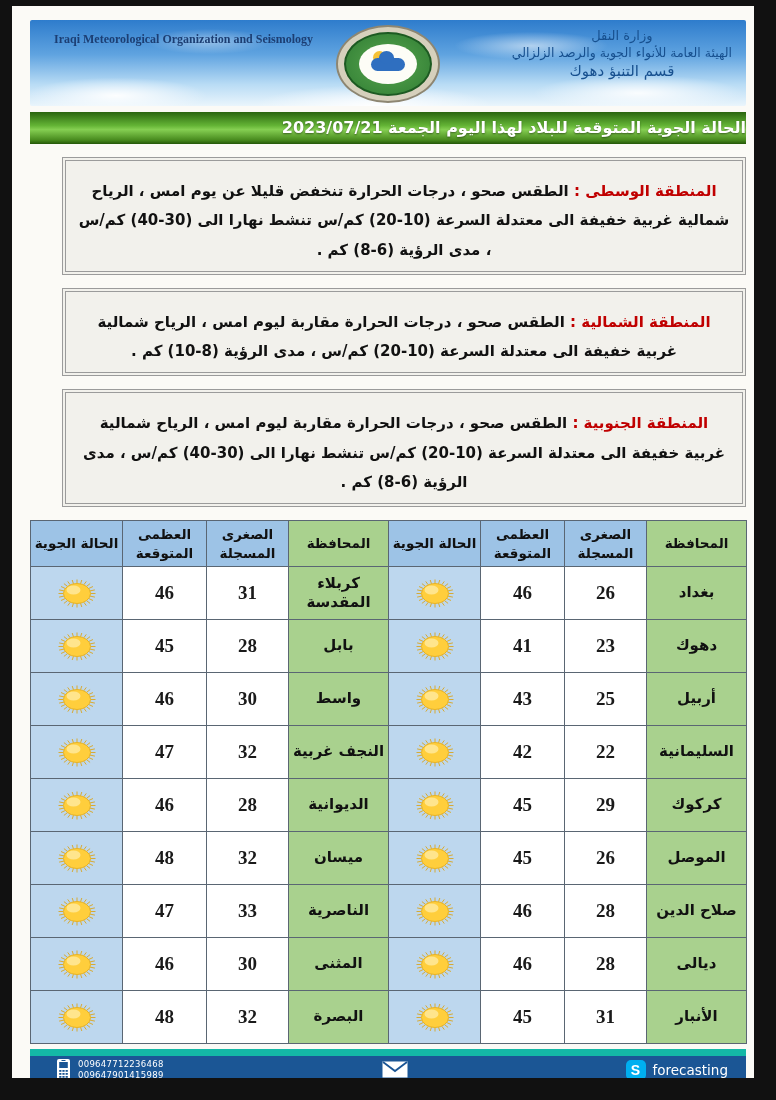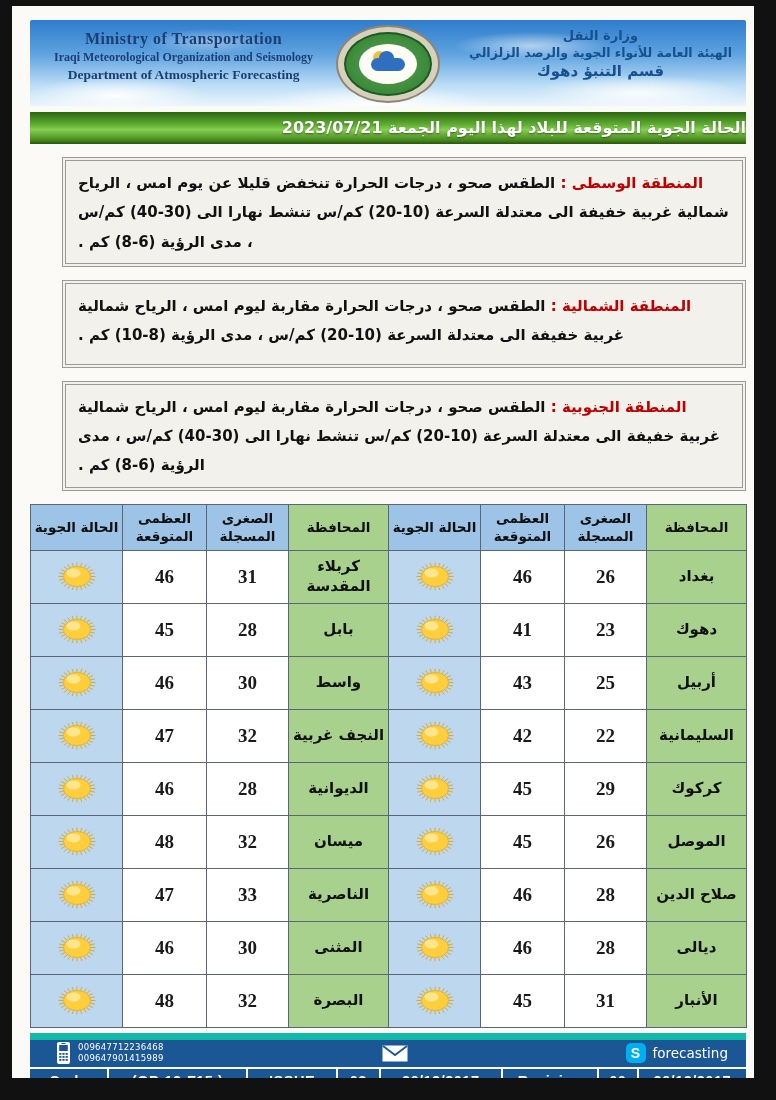--- a/index.html
+++ b/index.html
@@ -16,21 +16,21 @@
       radial-gradient(ellipse 150px 26px at 85% 85%, rgba(255,255,255,.9) 0%, rgba(255,255,255,0) 70%),
       radial-gradient(ellipse 110px 20px at 70% 30%, rgba(255,255,255,.55) 0%, rgba(255,255,255,0) 70%),
       radial-gradient(ellipse 90px 18px at 25% 25%, rgba(255,255,255,.4) 0%, rgba(255,255,255,0) 70%),
       linear-gradient(180deg,#2e7ccc 0%, #5fa3e0 40%, #b9dcf5 75%, #eaf5fc 100%);
   }
   .hdr-en { position:absolute; left:24px; top:10px; text-align:center; color:#1c3e73;
     font-family:"Liberation Serif", serif; font-weight:bold; }
   .hdr-en .l1 { font-size:16px; letter-spacing:.5px; }
   .hdr-en .l2 { font-size:12px; margin-top:2px; }
   .hdr-en .l3 { font-size:13.5px; margin-top:2px; }
-  .hdr-ar { position:absolute; right:14px; top:8px; text-align:center; color:#17508f; font-weight:bold; direction:rtl; }
+  .hdr-ar { position:absolute; right:14px; top:8px; text-align:center; color:#17508f; font-weight:normal; direction:rtl; }
   .hdr-ar .l1 { font-size:13px; }
   .hdr-ar .l2 { font-size:12.5px; margin-top:2px; }
   .hdr-ar .l3 { font-size:15px; margin-top:2px; }
 
   .logo { position:absolute; left:50%; top:5px; transform:translateX(-50%);
     width:104px; height:78px; border-radius:50%; background:#d6d0bc; border:2px solid #8d8672;
     display:flex; align-items:center; justify-content:center; }
   .logo-green { width:88px; height:64px; border-radius:50%; background:radial-gradient(#59a74f,#2f7c33);
     border:2px solid #1d5a22; display:flex; align-items:center; justify-content:center; }
   .logo-core { width:58px; height:40px; border-radius:50%; background:#fdfdf6; position:relative; overflow:hidden; }
@@ -39,21 +39,21 @@
   .logo-cloud::before { content:""; position:absolute; left:8px; top:-7px; width:15px; height:13px; border-radius:50%; background:#2f6fc0; }
 
   
   .banner { margin-top:6px; height:32px; direction:rtl; text-align:right; color:#fff;
     font-weight:bold; font-size:16px; line-height:32px;
     background:linear-gradient(180deg,#2a650f 0%, #63b335 42%, #85cf52 55%, #47891d 88%, #245708 100%);
     text-shadow:0 1px 2px rgba(0,0,0,.45); }
 
   
   .region-box { margin-top:13px; direction:rtl; background:#f2f1ec; border:4px double #9b9b9b;
-    padding:8px 12px 6px 12px; font-weight:bold; font-size:15px; line-height:1.95; color:#111; text-align:left;margin-left:32px; }
+    padding:16px 12px 6px 12px; font-weight:bold; font-size:15px; line-height:1.95; color:#111; text-align:center;margin-left:32px; }
   .region-box .rlabel { color:#c00000; }
   .rb1 { min-height:96px; } .rb2 { min-height:88px; } .rb3 { min-height:92px; }
 
   
   table.weather { margin-top:13px; width:100%; border-collapse:collapse; direction:rtl; table-layout:fixed; }
   .weather th, .weather td { border:1px solid #5a6673; text-align:center; vertical-align:middle; }
   .weather th { height:46px; font-size:13.5px; font-weight:bold; color:#111; line-height:1.35; padding:2px 3px; }
   .weather td { height:53px; }
   th.h-gov, td.gov { background:#a9d18e; }
   th.h-blue { background:#9dc3e6; }
@@ -79,23 +79,21 @@
   .c1{width:11%;} .c2{width:19.5%;} .c3{width:12.5%;} .c4{width:6%;} .c5{width:17%;} .c6{width:13.5%;} .c7{width:5.5%;} .c8{width:15%;}
 </style>
 </head>
 <body>
 
 <div class="page">
   <div class="content">
 
     <div class="sky-header">
       <div class="hdr-en">
-        <div class="l1">Ministry  of  Transportation</div>
         <div class="l2">Iraqi Meteorological Organization and Seismology</div>
-        <div class="l3">Department of Atmospheric Forecasting</div>
       </div>
       <div class="logo">
         <div class="logo-green">
           <div class="logo-core">
             <span class="logo-sun"></span>
             <span class="logo-cloud"></span>
           </div>
         </div>
       </div>
       <div class="hdr-ar">

